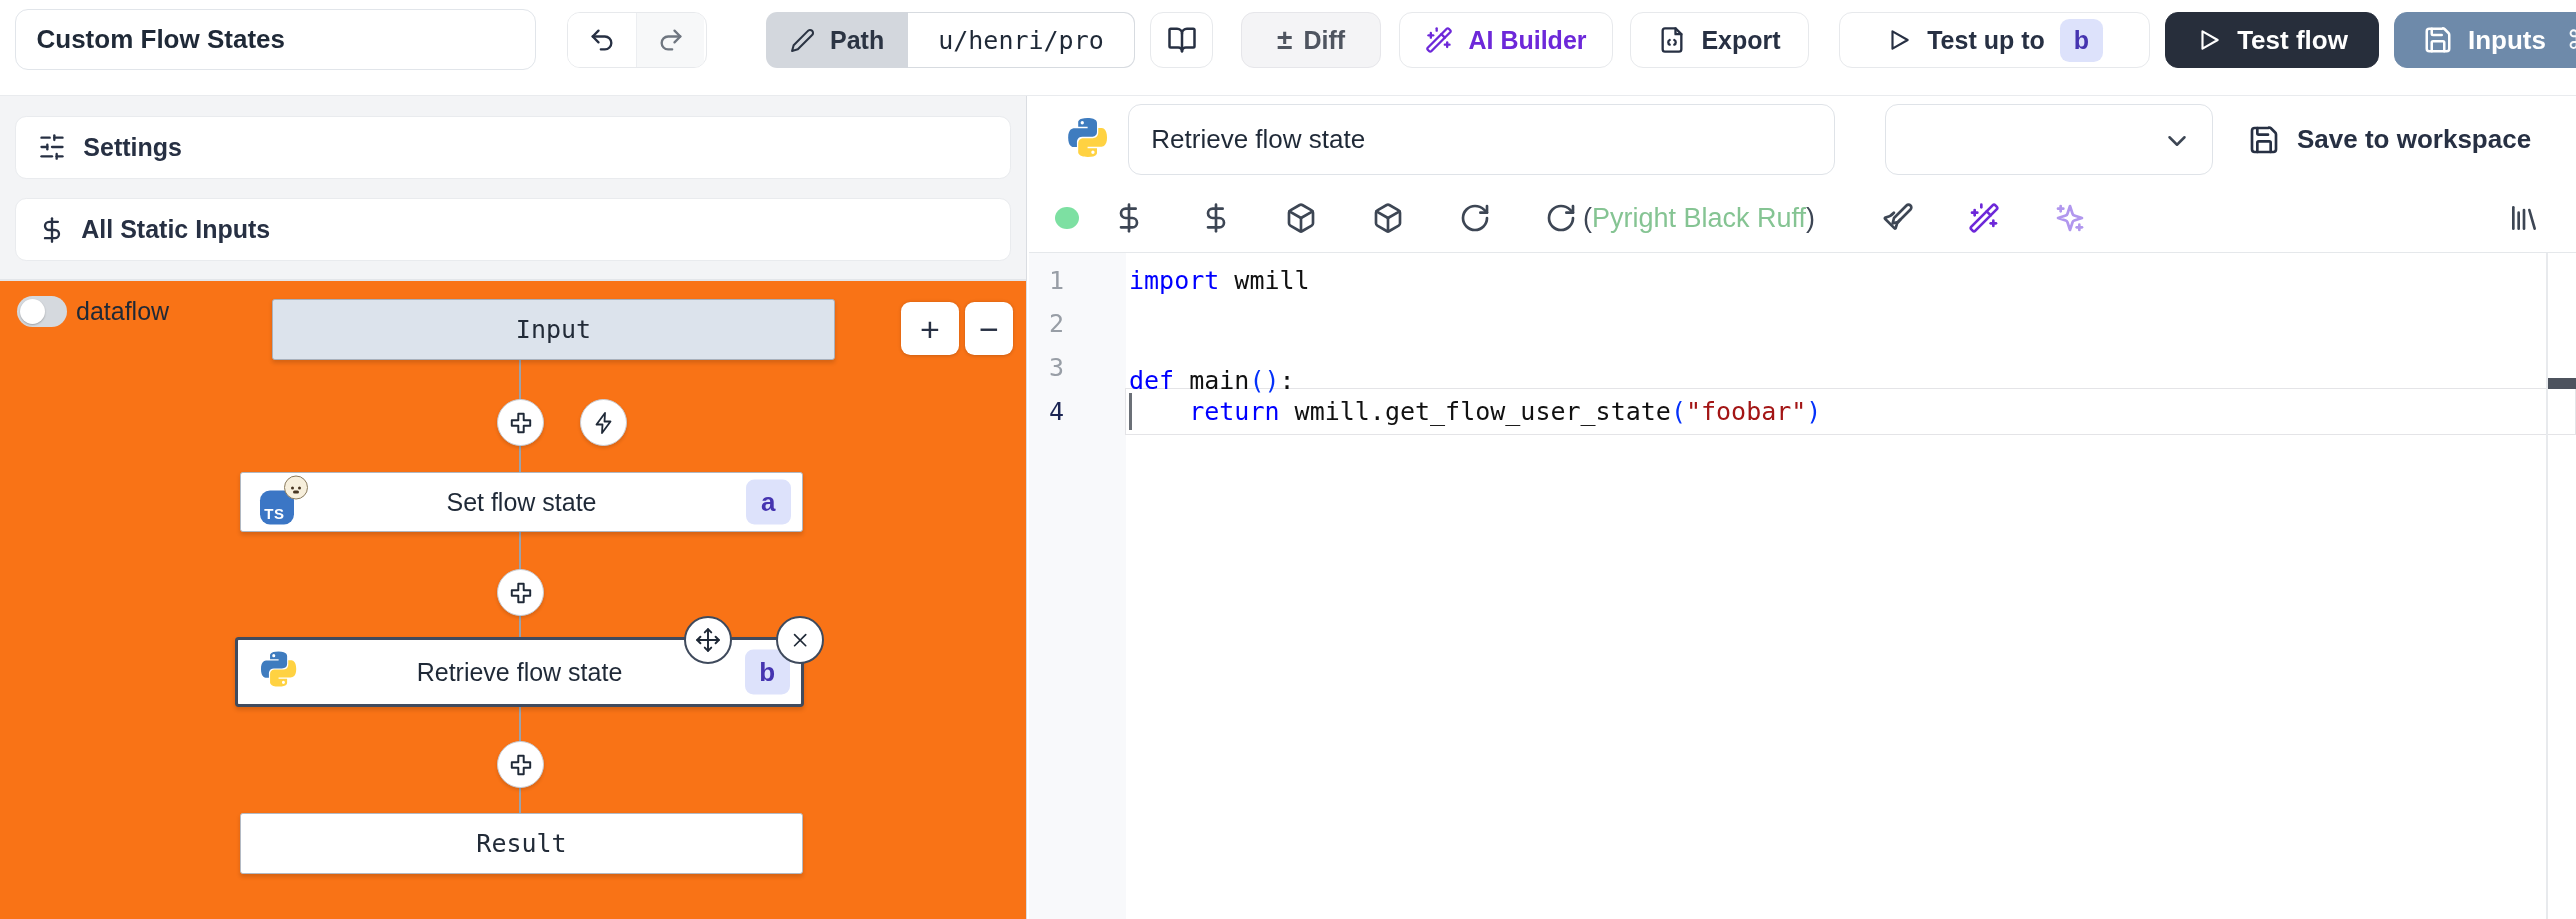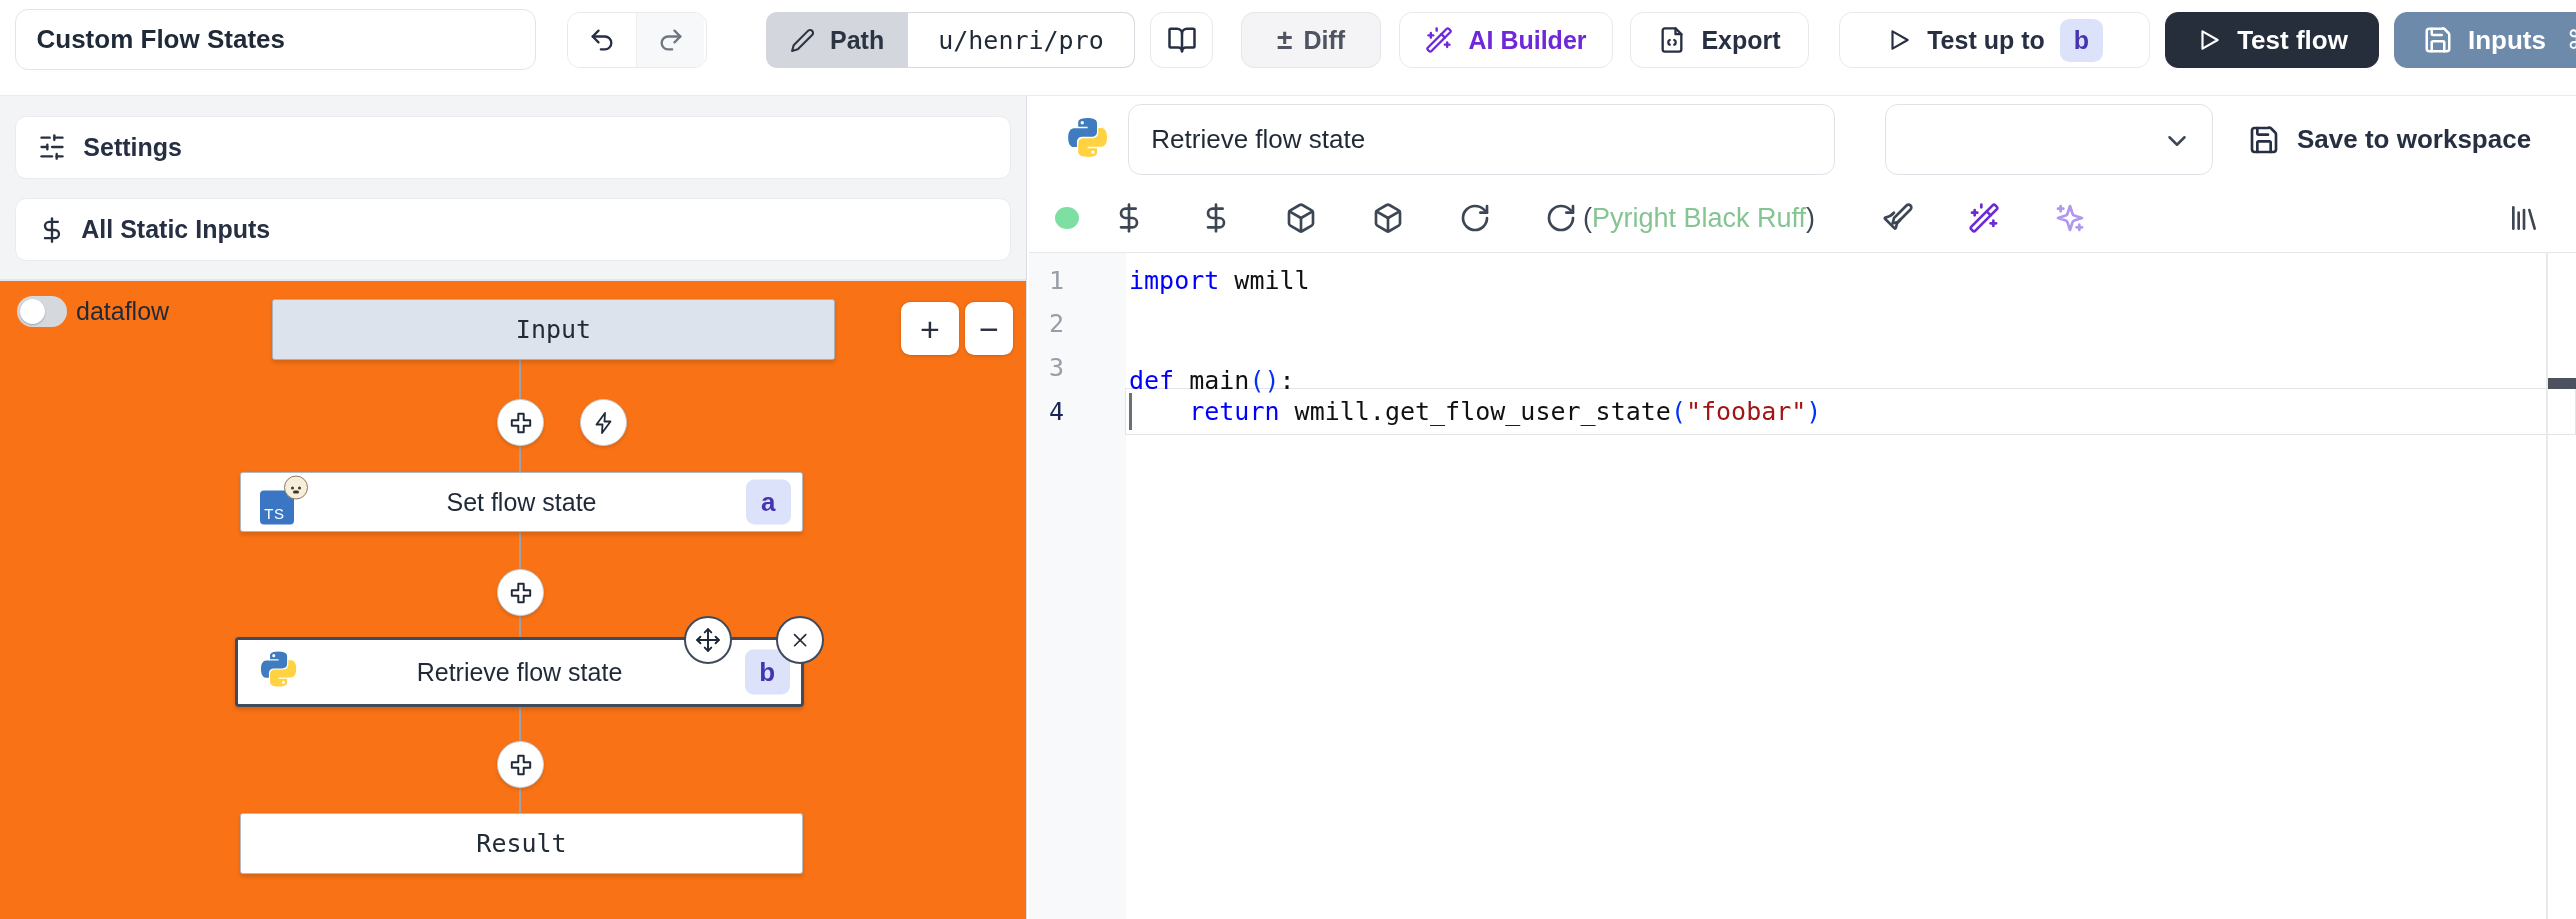--- a/index.html
+++ b/index.html
@@ -55,22 +55,22 @@
   .node.mono { font-family:"DejaVu Sans Mono",monospace; color:#222b38; }
   .node .node-badge { position:absolute; right:11.2px; top:50%; transform:translateY(-50%);
     width:45px; height:45px; border-radius:8.4px; background:#dde2fb; color:#4534b0;
     display:flex; align-items:center; justify-content:center; font-size:26px; font-weight:700; }
   .connector { position:absolute; width:47px; height:47px; border-radius:50%; background:#fff;
     border:1.9px solid #c9ced6; box-shadow:0 1.9px 3.7px rgba(0,0,0,.14); display:flex; align-items:center;
     justify-content:center; }
   .node-ctl { position:absolute; width:48px; height:48px; border-radius:50%; background:#fff;
     border:2.8px solid #3f4a5c; display:flex; align-items:center; justify-content:center; z-index:5; }
   .ts-wrap { position:absolute; left:18.6px; top:50%; transform:translateY(-50%); width:52px; height:45px; }
-  .ts-square { position:absolute; left:0; bottom:0; width:34px; height:34px; border-radius:4px;
-    background:#3b76c5; color:#fff; font-size:15px; font-weight:400; display:flex; align-items:flex-end;
+  .ts-square { position:absolute; left:0; bottom:0; width:34px; height:34px; border-radius:10px;
+    background:#3b76c5; color:#fff; font-size:15px; font-weight:700; display:flex; align-items:flex-end;
     justify-content:flex-start; padding:0 0 2.8px 4.7px; letter-spacing:0.5px; }
   .bun-face { position:absolute; right:3.7px; top:-3.7px; width:24px; height:24px; border-radius:50%;
     background:#f7efdc; border:1.9px solid #8a7b5e; }
   .bun-face i { position:absolute; width:3.7px; height:3.7px; border-radius:50%; background:#463521; }
   .py-icon { position:absolute; left:20.5px; top:50%; transform:translateY(-50%); }
 
   
   .right-panel { position:absolute; left:1029px; top:96px; width:1547px; height:824px; background:#fff; }
   .step-name-input { position:absolute; left:99px; top:8.4px; width:707px; height:71px;
     border:1.9px solid #dfe3e8; border-radius:13px; font-family:"Liberation Sans",sans-serif;

